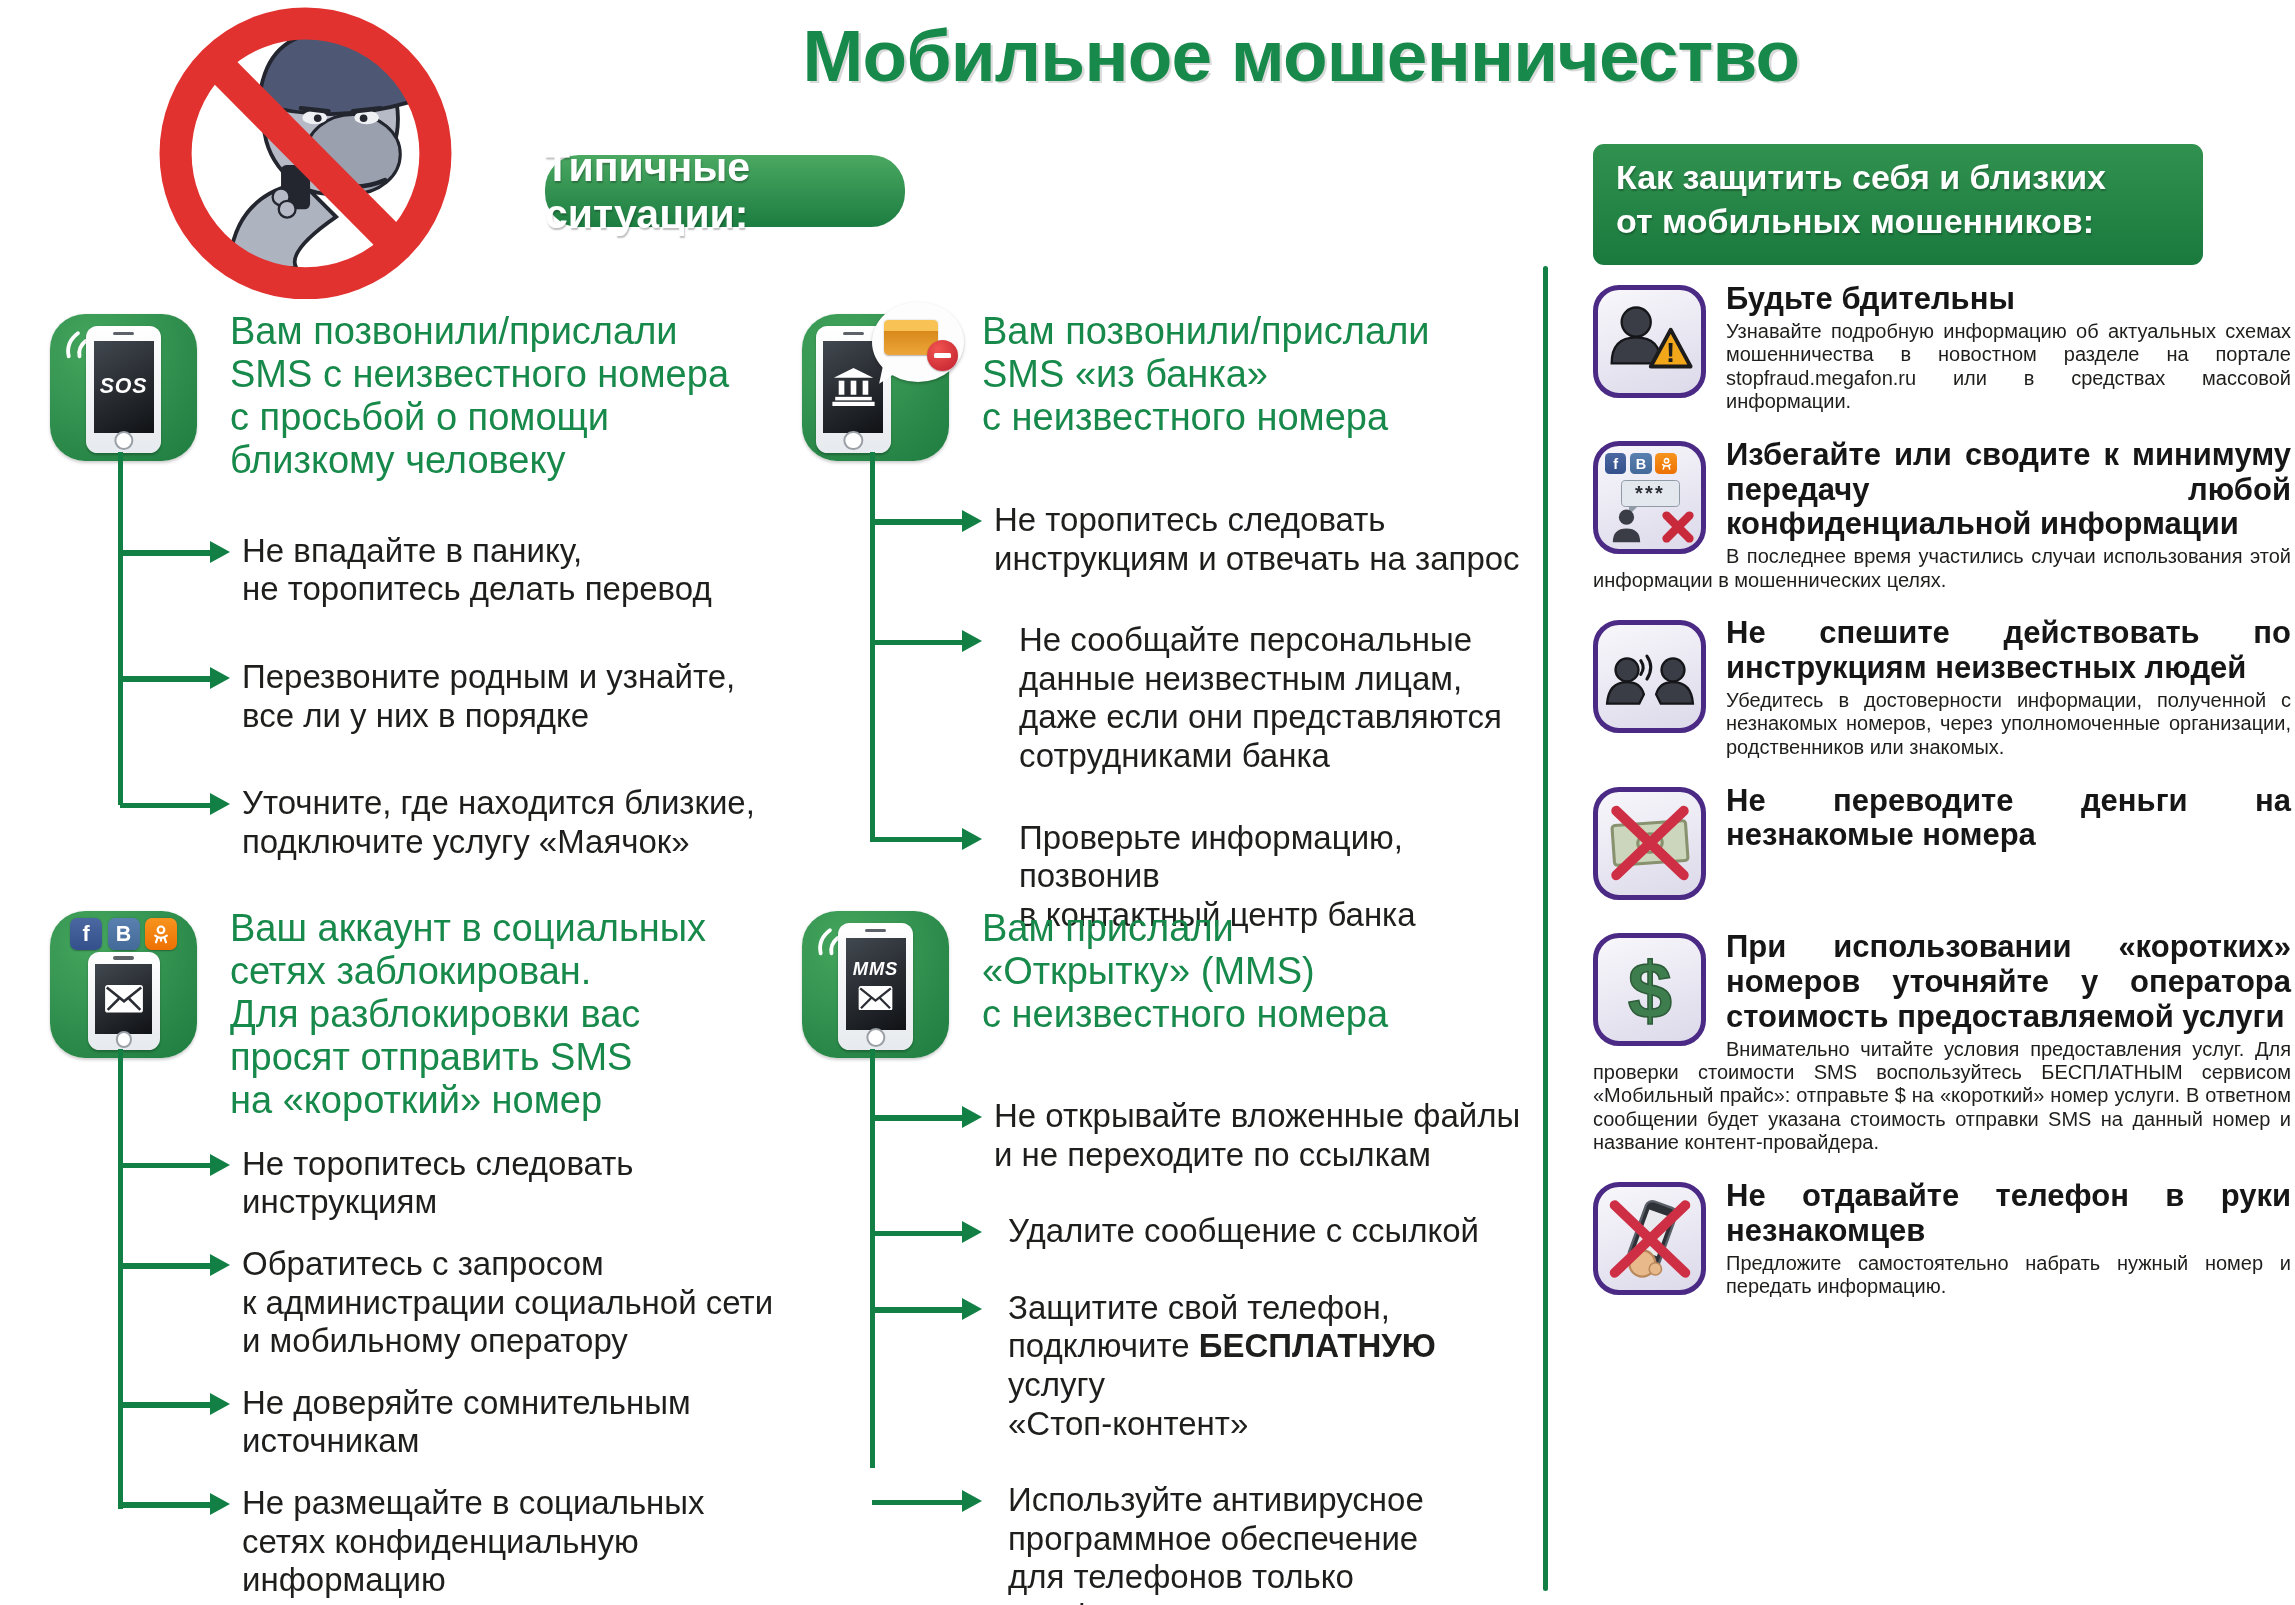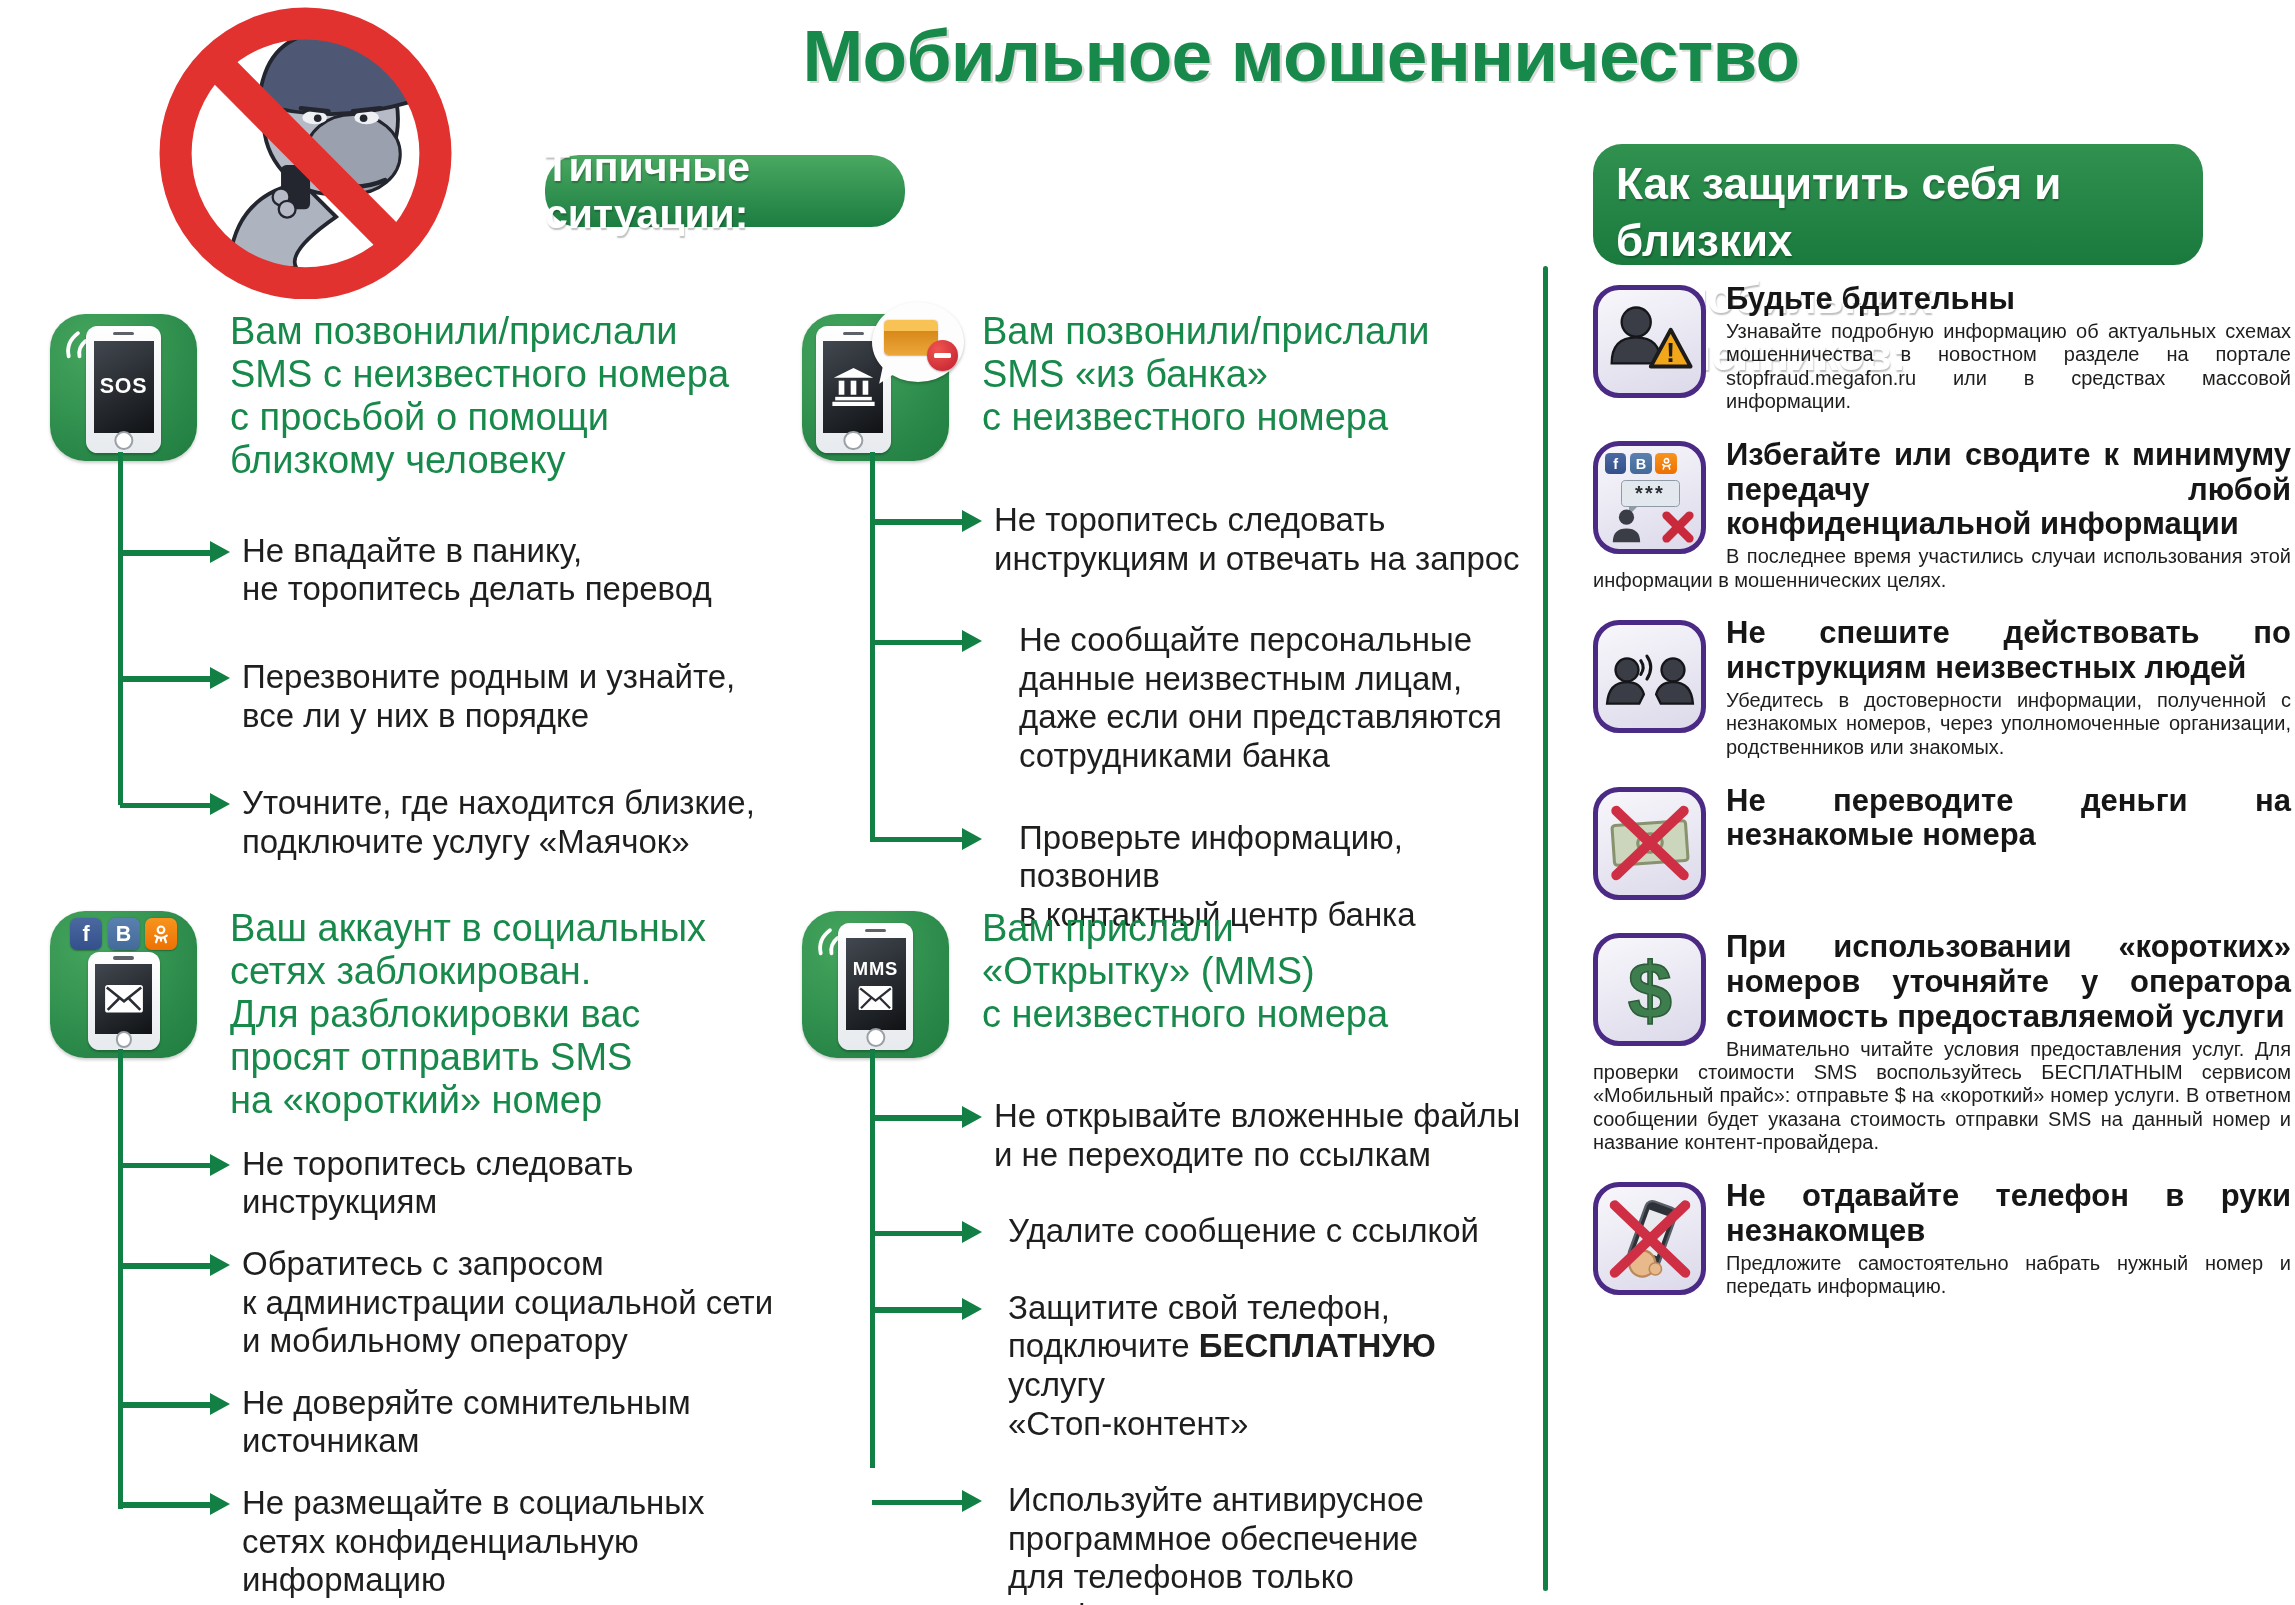--- a/index.html
+++ b/index.html
@@ -14,22 +14,22 @@
     letter-spacing:-0.8px;text-shadow:2.3px 2.3px 0 rgba(0,0,0,.15);
   }
   .situations-badge{
     position:absolute;left:545px;top:155px;width:360px;height:72px;
     border-radius:34px;background:linear-gradient(180deg,#4aa861,#1c7d41);
     display:flex;align-items:center;justify-content:center;
     color:#fff;font-size:41px;font-weight:bold;text-shadow:0.8px 1.5px 1.5px rgba(0,0,0,.25);
   }
   .protect-header{
     position:absolute;left:1593px;top:144px;width:610px;height:121px;box-sizing:border-box;
-    border-radius:29px;background:linear-gradient(180deg,#31914f,#1a7a3e);
-    color:#fff;font-size:44px;font-weight:bold;line-height:1.3;
+    border-radius:11px;background:linear-gradient(180deg,#31914f,#1a7a3e);
+    color:#fff;font-size:34px;font-weight:bold;line-height:1.3;
     padding:10.7px 7.7px 0 23px;text-shadow:0.8px 1.5px 1.5px rgba(0,0,0,.25);
   }
   .divider{
     position:absolute;left:1543px;top:266px;width:5.4px;height:1325px;
     background:#128044;border-radius:3.1px;
   }
   
   .logo{position:absolute;left:145px;top:3.8px;width:321px;height:295px;}
   
   .block{position:absolute;width:727px;}
@@ -45,21 +45,21 @@
   }
   .screen{
     position:absolute;left:10%;right:10%;top:12%;bottom:16%;
     background:linear-gradient(150deg,#424850,#101215);
     display:flex;flex-direction:column;align-items:center;justify-content:center;gap:6.1px;
   }
   .speaker{position:absolute;top:4.5%;left:36%;right:36%;height:3.8px;background:#5c6268;border-radius:2.3px;}
   .home{position:absolute;bottom:2.5%;left:50%;transform:translateX(-50%);
     width:15.3px;height:15.3px;border:2.3px solid #9aa0a6;border-radius:50%;background:#fff;}
   .screen-label{color:#fff;font-weight:bold;font-size:21.4px;letter-spacing:0.8px;}
-  .phone-a{width:75px;height:127px;margin:12.2px auto 0;}
+  .phone-a{width:75px;height:127px;margin:12.2px auto 0;font-style:italic;}
   .phone-c{width:72px;height:98px;margin:1.5px auto 0;}
   .phone-c .home{width:12.2px;height:12.2px;}
   
   .bubble{
     position:absolute;right:-15.3px;top:-12.2px;width:92px;height:80px;background:#fdfdfd;
     border-radius:50%;box-shadow:0 1.5px 3.1px rgba(0,0,0,.25);
   }
   .bubble::after{
     content:"";position:absolute;left:9.2px;bottom:-4.6px;width:0;height:0;
     border-top:20px solid #fdfdfd;border-right:20px solid transparent;transform:rotate(12deg);

